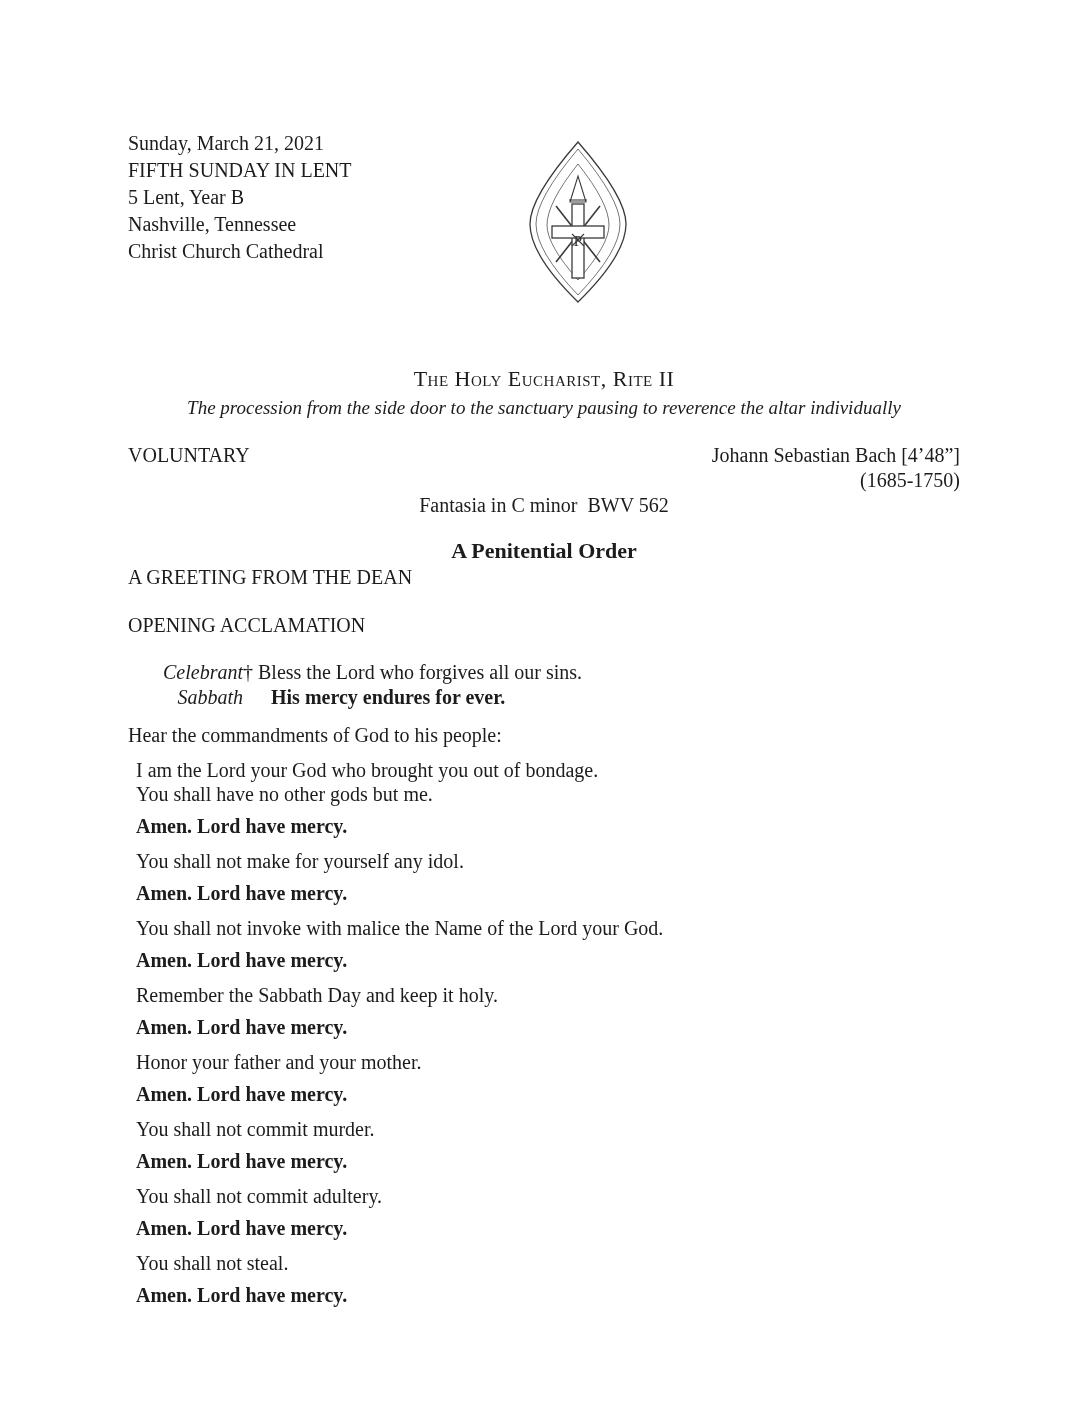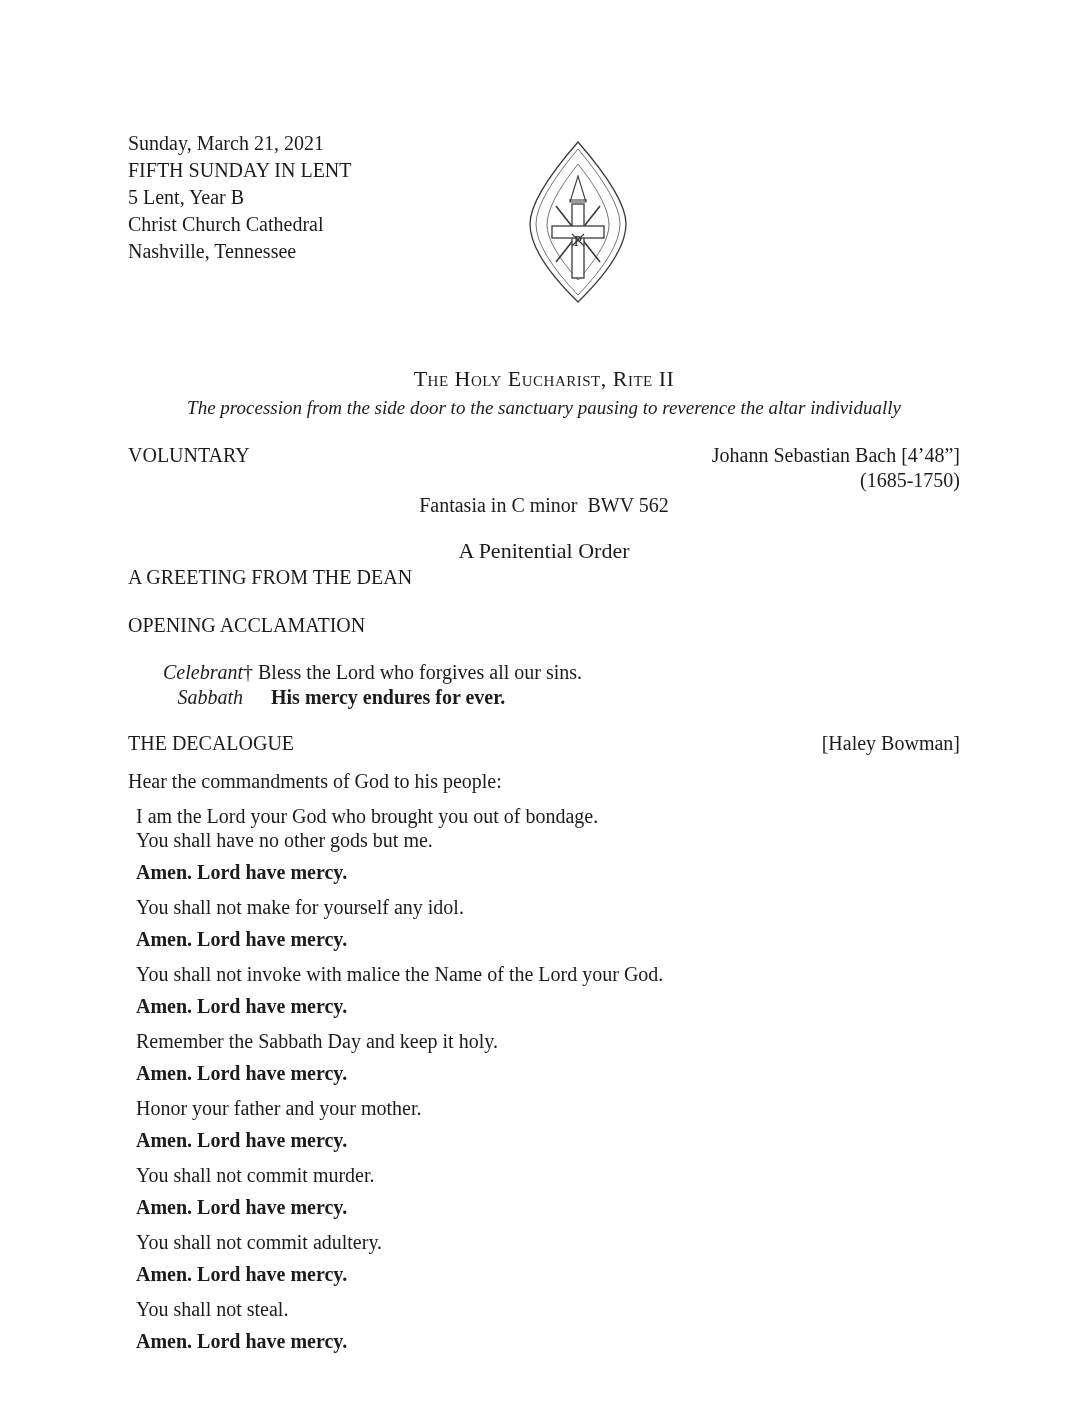--- a/index.html
+++ b/index.html
@@ -57,21 +57,21 @@
     text-align: right;
     line-height: 25px;
   }
   .piece-line {
     text-align: center;
     line-height: 25px;
   }
   .piece-catalog { padding-left: 10px; }
   .penitential-heading {
     text-align: center;
-    font-weight: normal;
+    font-weight: bold;
     font-size: 22px;
     line-height: 27px;
     margin-top: 19px;
   }
   .greeting-line {
     margin-top: 1px;
     line-height: 25px;
   }
   .acclamation-label {
     margin-top: 23px;
@@ -118,22 +118,22 @@
 </head>
 <body>
 
 <div class="page">
 
   <div class="header">
     <div class="header-lines">
       <div>Sunday, March 21, 2021</div>
       <div>FIFTH SUNDAY IN LENT</div>
       <div>5 Lent, Year B</div>
+      <div>Nashville, Tennessee</div>
       <div>Christ Church Cathedral</div>
-      <div>Nashville, Tennessee</div>
     </div>
 
     <svg class="seal" width="112" height="164" viewBox="0 0 112 164" aria-hidden="true">
       <defs>
         <path id="sealTextArc" d="M56,149 Q17,111 17,82 Q17,57 56,13 Q95,57 95,82 Q95,111 56,149" fill="none"></path>
       </defs>
 
       <path d="M56,2 Q8,57 8,84 Q8,115 56,162 Q104,115 104,84 Q104,57 56,2 Z" fill="none" stroke="#3a3a3a" stroke-width="1.3"></path>
       <path d="M56,9 Q14,59 14,84 Q14,111 56,155 Q98,111 98,84 Q98,59 56,9 Z" fill="none" stroke="#3a3a3a" stroke-width="0.7"></path>
       <path d="M56,24 Q25,63 25,85 Q25,105 56,140 Q87,105 87,85 Q87,63 56,24 Z" fill="none" stroke="#3a3a3a" stroke-width="0.7"></path>
@@ -183,24 +183,20 @@
     <div class="dialogue-row">
       <span class="speaker">Celebrant</span>
       <span class="dialogue-text">† Bless the Lord who forgives all our sins.</span>
     </div>
     <div class="dialogue-row">
       <span class="speaker">Sabbath</span>
       <span class="dialogue-text response">His mercy endures for ever.</span>
     </div>
   </div>
 
-  <div class="decalogue-row">
-    <span>THE DECALOGUE</span>
-    <span>[Haley Bowman]</span>
-  </div>
   <div class="decalogue-intro">Hear the commandments of God to his people:</div>
 
   <div>
     <div class="commandment">
       <p><span>I am the Lord your God who brought you out of bondage.</span><br><span>You shall have no other gods but me.</span></p>
       <p class="amen-response">Amen. Lord have mercy.</p>
     </div>
 
     <div class="commandment">
       <p><span>You shall not make for yourself any idol.</span></p>

